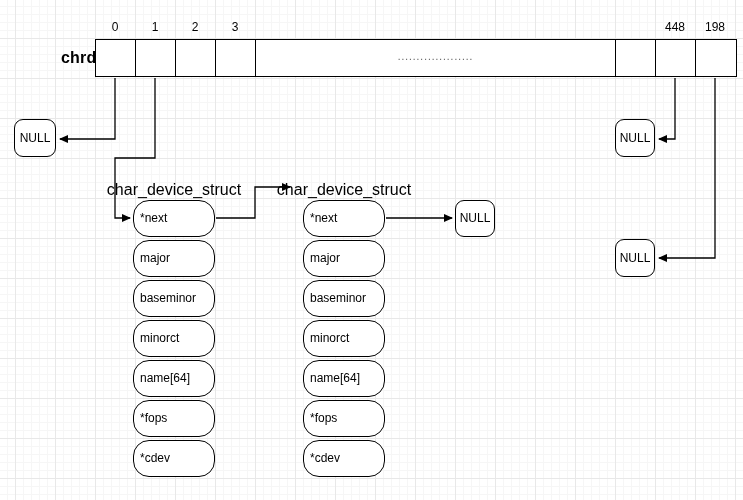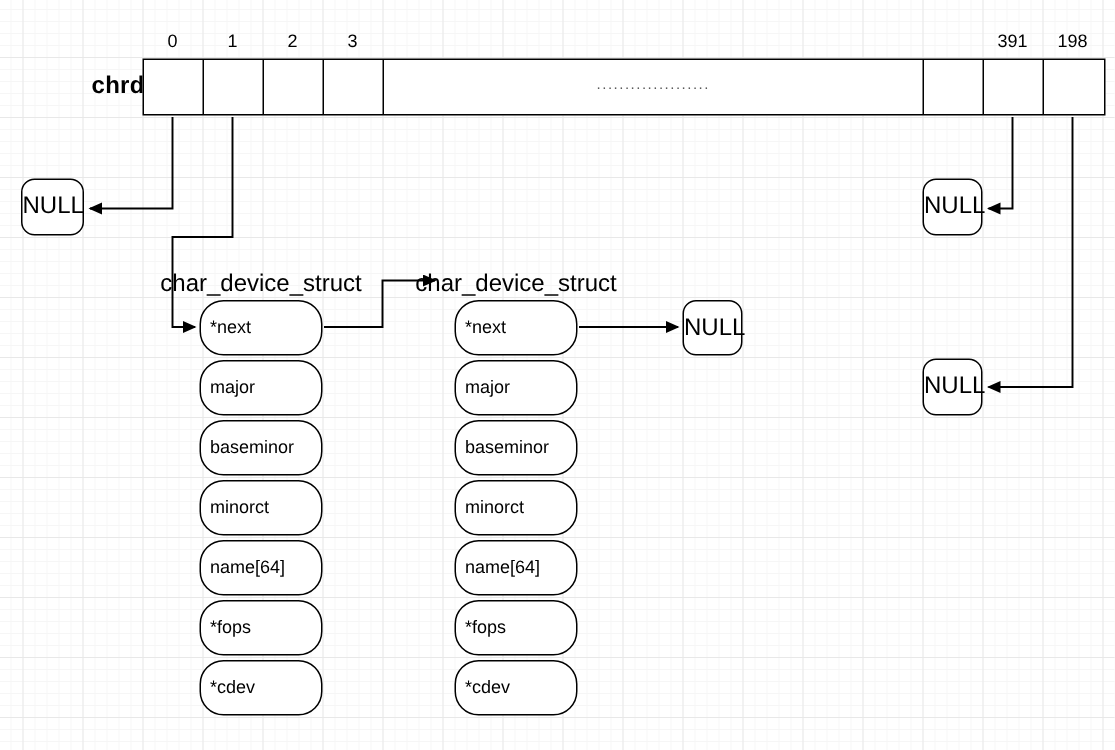--- a/index.html
+++ b/index.html
@@ -48,21 +48,21 @@
     white-space:nowrap;
   }
   .field{
     box-sizing:border-box;width:82px;height:37px;margin-bottom:3px;
     border:1px solid #000;border-radius:16px;background:#fff;
     font-size:12px;line-height:35px;padding-left:6px;
   }
   .null-node{
     position:absolute;box-sizing:border-box;
     width:40px;height:38px;border:1px solid #000;border-radius:9px;
-    background:#fff;text-align:right;line-height:36px;font-size:16px;
+    background:#fff;text-align:center;line-height:36px;font-size:12px;
   }
 </style>
 </head>
 <body>
 
 <div class="canvas">
 
   <svg class="connectors" width="743" height="500" viewBox="0 0 743 500">
     <defs>
       <marker id="arr" markerUnits="userSpaceOnUse" markerWidth="10" markerHeight="9" refX="8" refY="4" orient="auto">
@@ -79,21 +79,21 @@
 
   <div class="array-label">chrdevs</div>
 
   <div class="index-row">
     <span class="w40">0</span>
     <span class="w40">1</span>
     <span class="w40">2</span>
     <span class="w40">3</span>
     <span class="w360"></span>
     <span class="w40"></span>
-    <span class="w40">391</span>
+    <span class="w40">448</span>
     <span class="w40">198</span>
   </div>
 
   <div class="array-row">
     <div class="cell w40"></div>
     <div class="cell w40"></div>
     <div class="cell w40"></div>
     <div class="cell w40"></div>
     <div class="cell w360">
       <span class="cell-ellipsis">....................</span>

